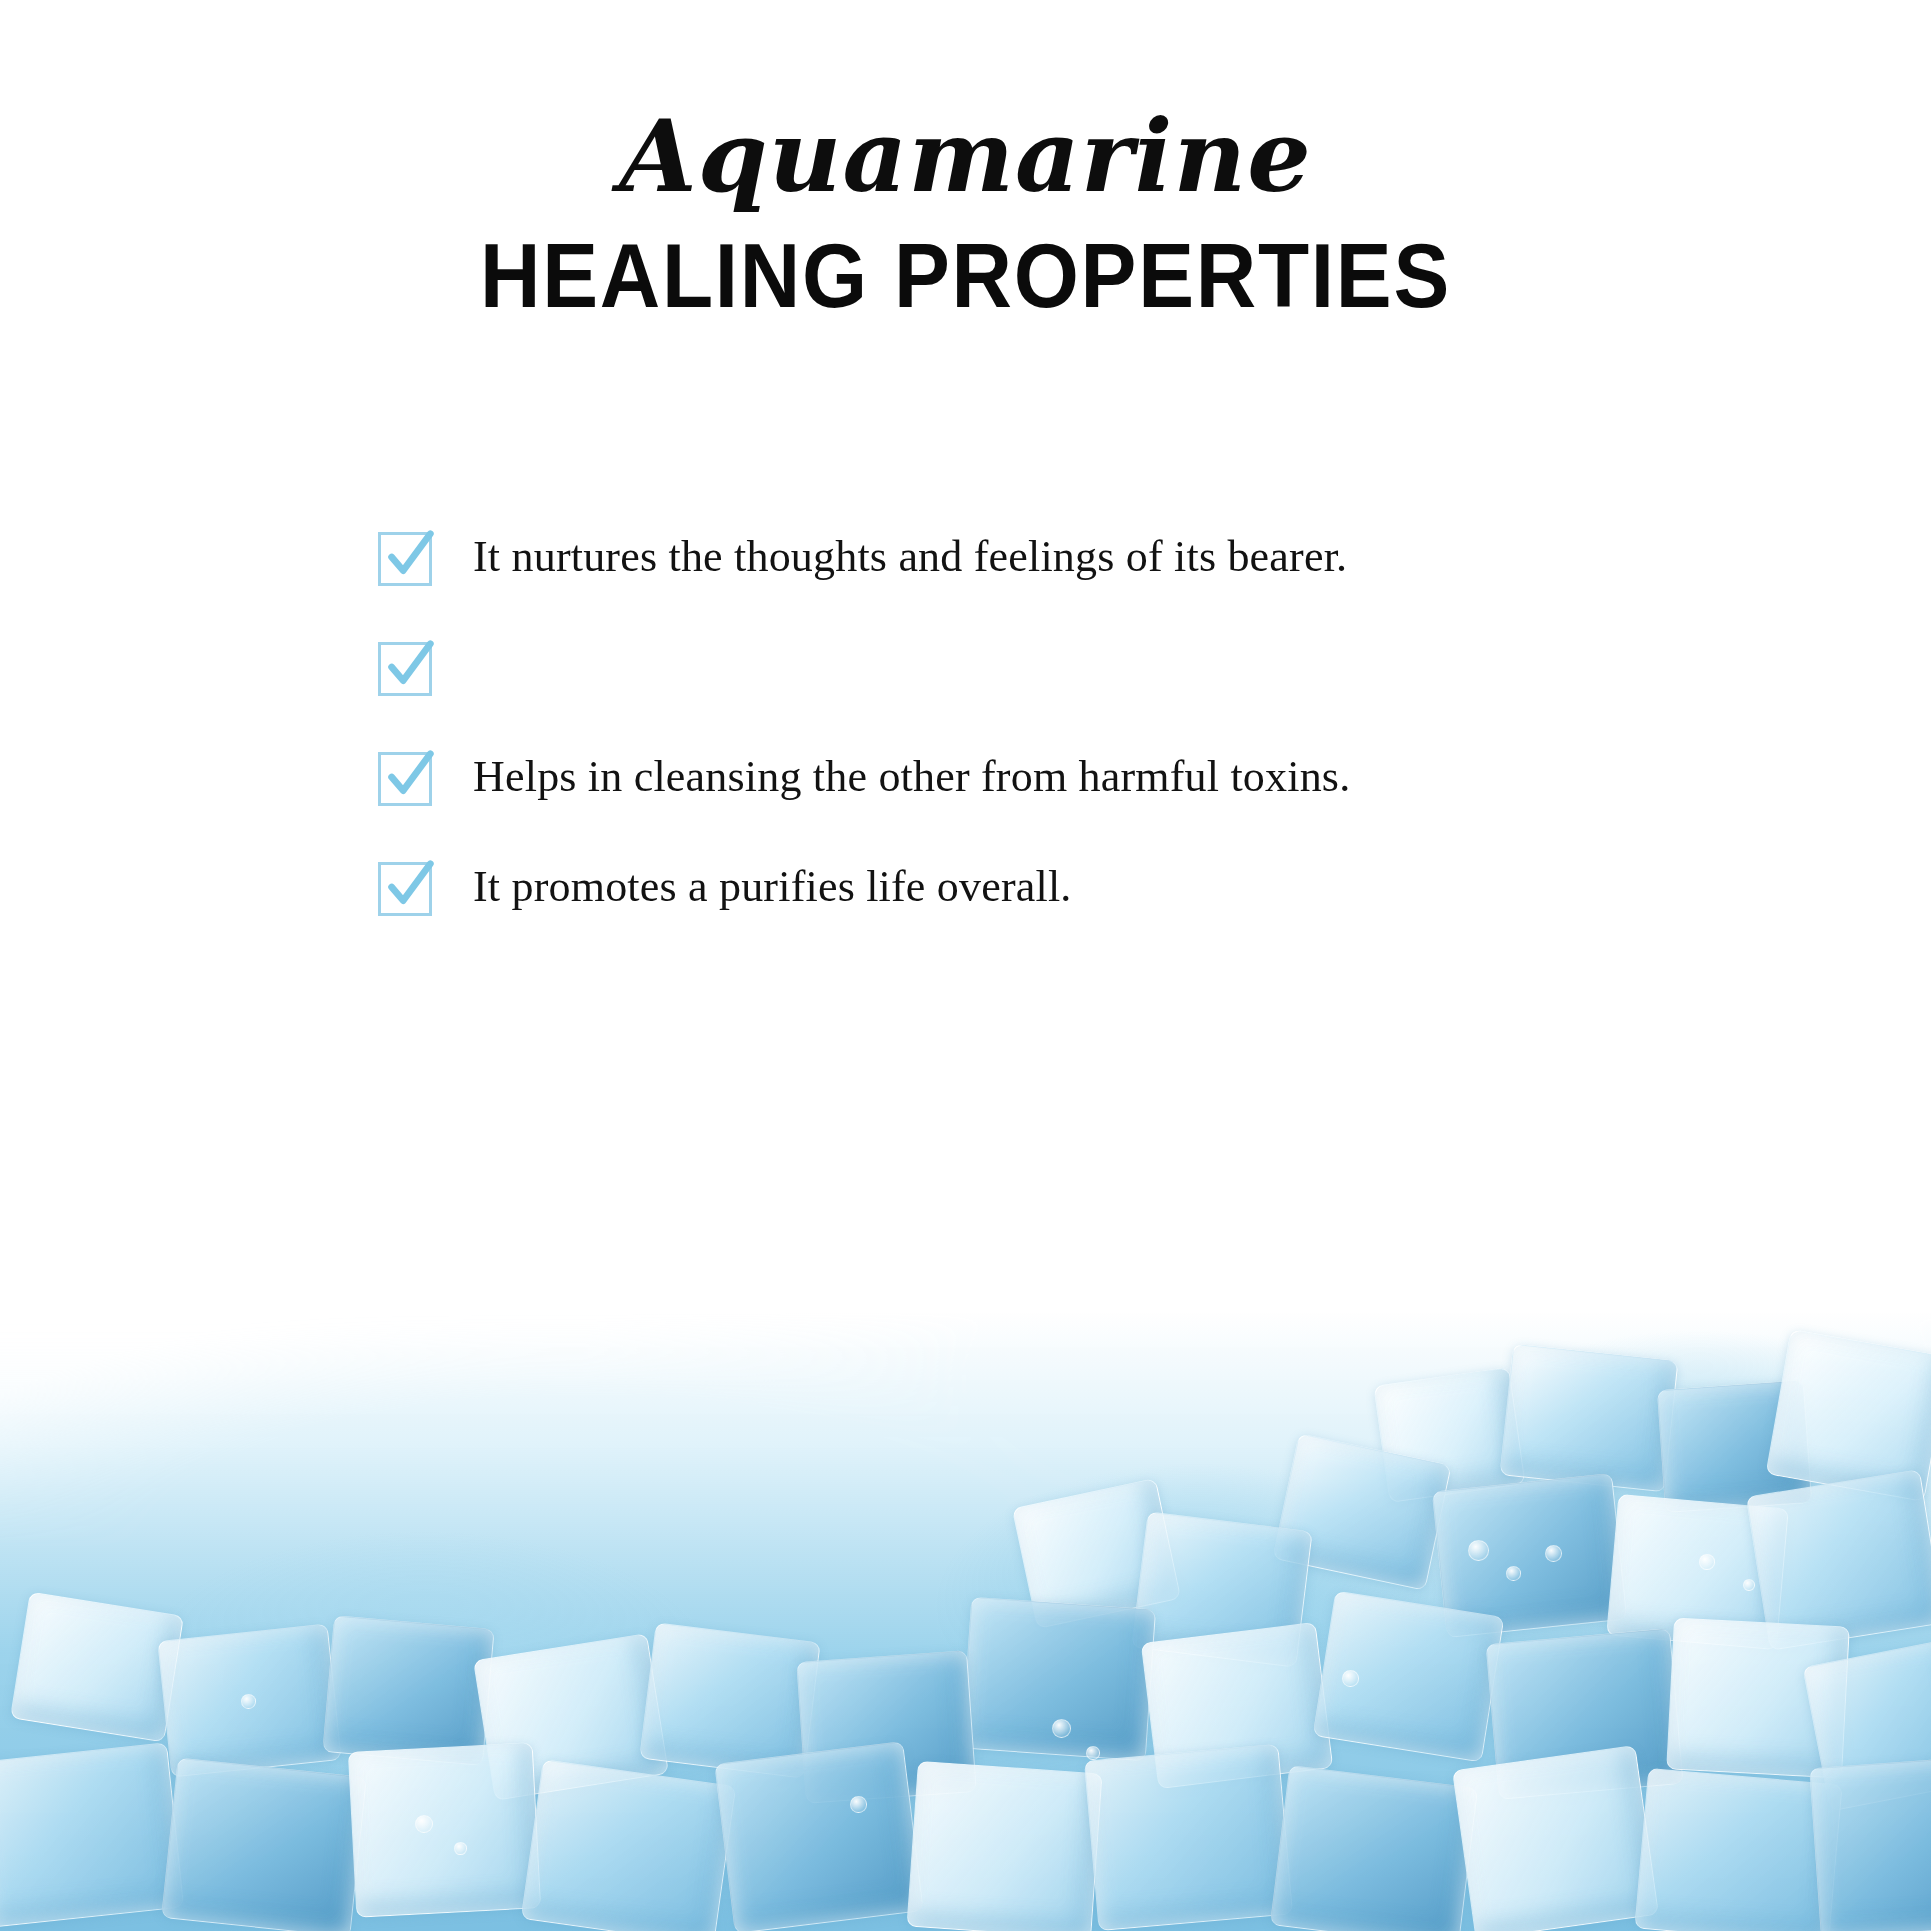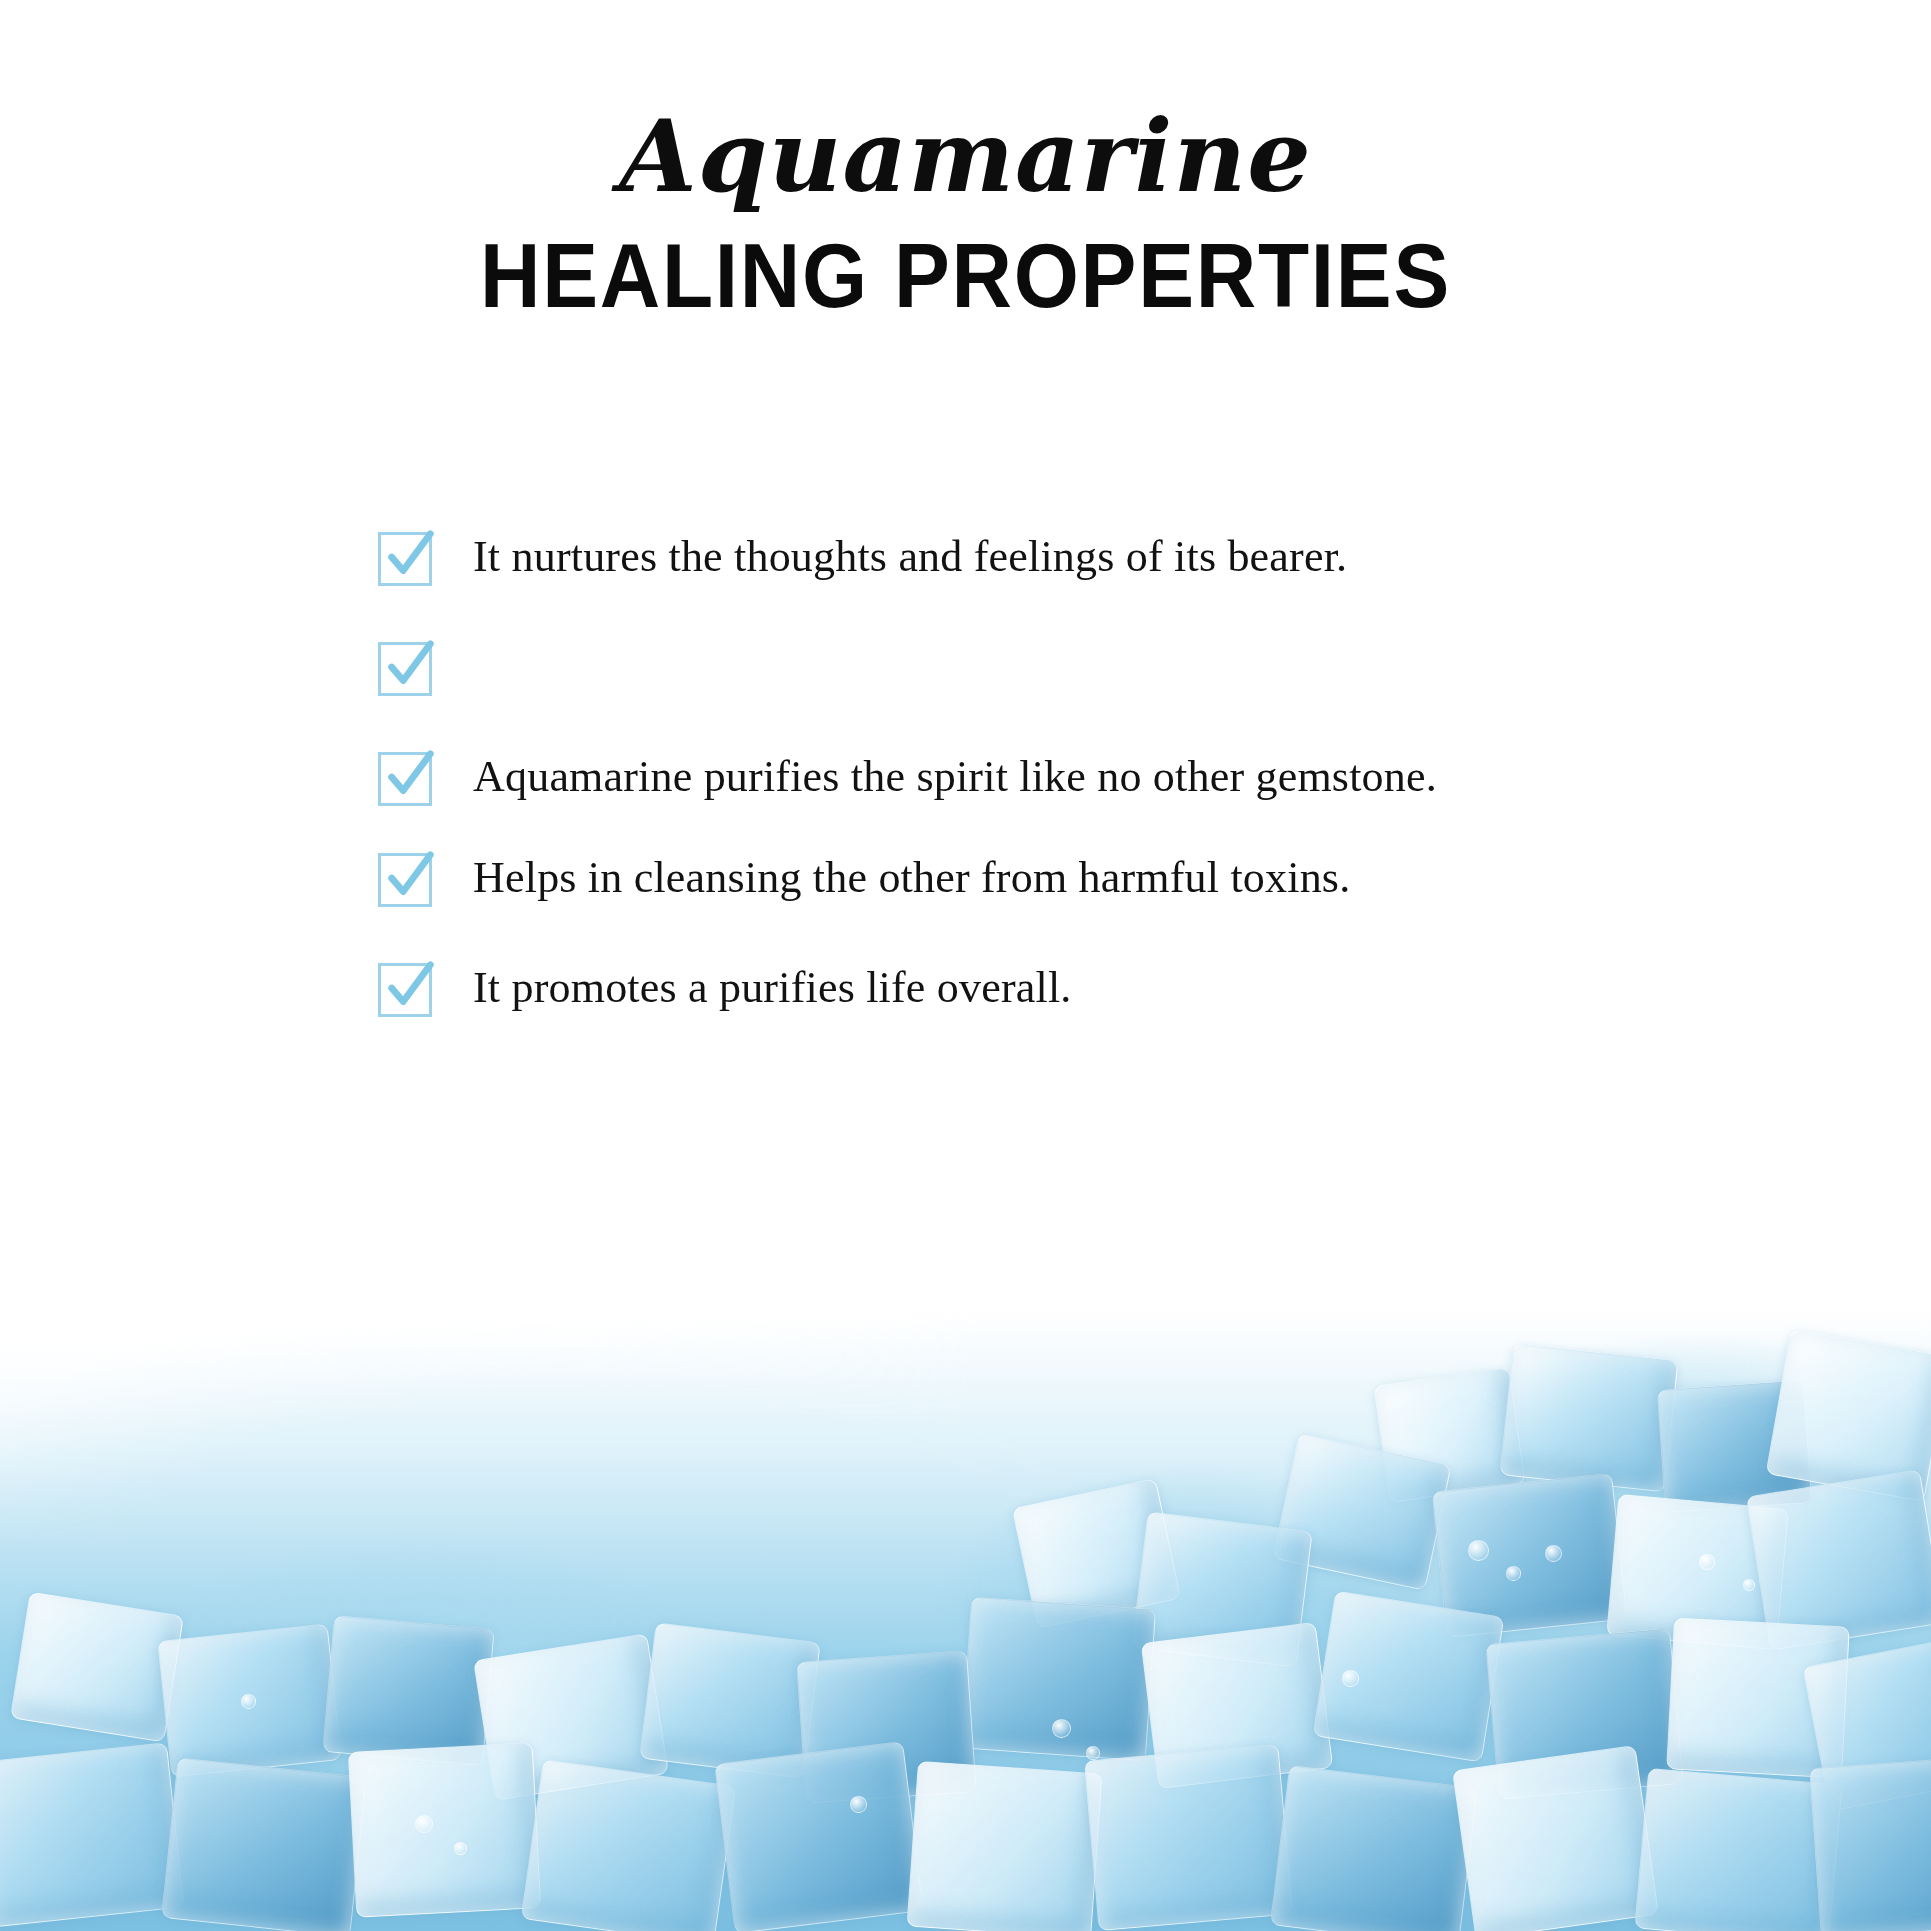--- a/index.html
+++ b/index.html
@@ -174,29 +174,20 @@
 
     <div class="list-item">
       <span class="checkbox">
         <span class="box"></span>
         <svg viewBox="0 0 62 62" xmlns="http://www.w3.org/2000/svg">
           <path d="M12 30 L24 44 L52 6" fill="none" stroke="#7ec8e6" stroke-width="7" stroke-linecap="round" stroke-linejoin="round"></path>
         </svg>
       </span>
     </div>
 
-    <div class="list-item gap-sm">
-      <span class="checkbox">
-        <span class="box"></span>
-        <svg viewBox="0 0 62 62" xmlns="http://www.w3.org/2000/svg">
-          <path d="M12 30 L24 44 L52 6" fill="none" stroke="#7ec8e6" stroke-width="7" stroke-linecap="round" stroke-linejoin="round"></path>
-        </svg>
-      </span>
-      <span class="item-text">Aquamarine purifies the spirit like no other gemstone.</span>
-    </div>
 
     <div class="list-item">
       <span class="checkbox">
         <span class="box"></span>
         <svg viewBox="0 0 62 62" xmlns="http://www.w3.org/2000/svg">
           <path d="M12 30 L24 44 L52 6" fill="none" stroke="#7ec8e6" stroke-width="7" stroke-linecap="round" stroke-linejoin="round"></path>
         </svg>
       </span>
       <span class="item-text">Helps in cleansing the other from harmful toxins.</span>
     </div>

